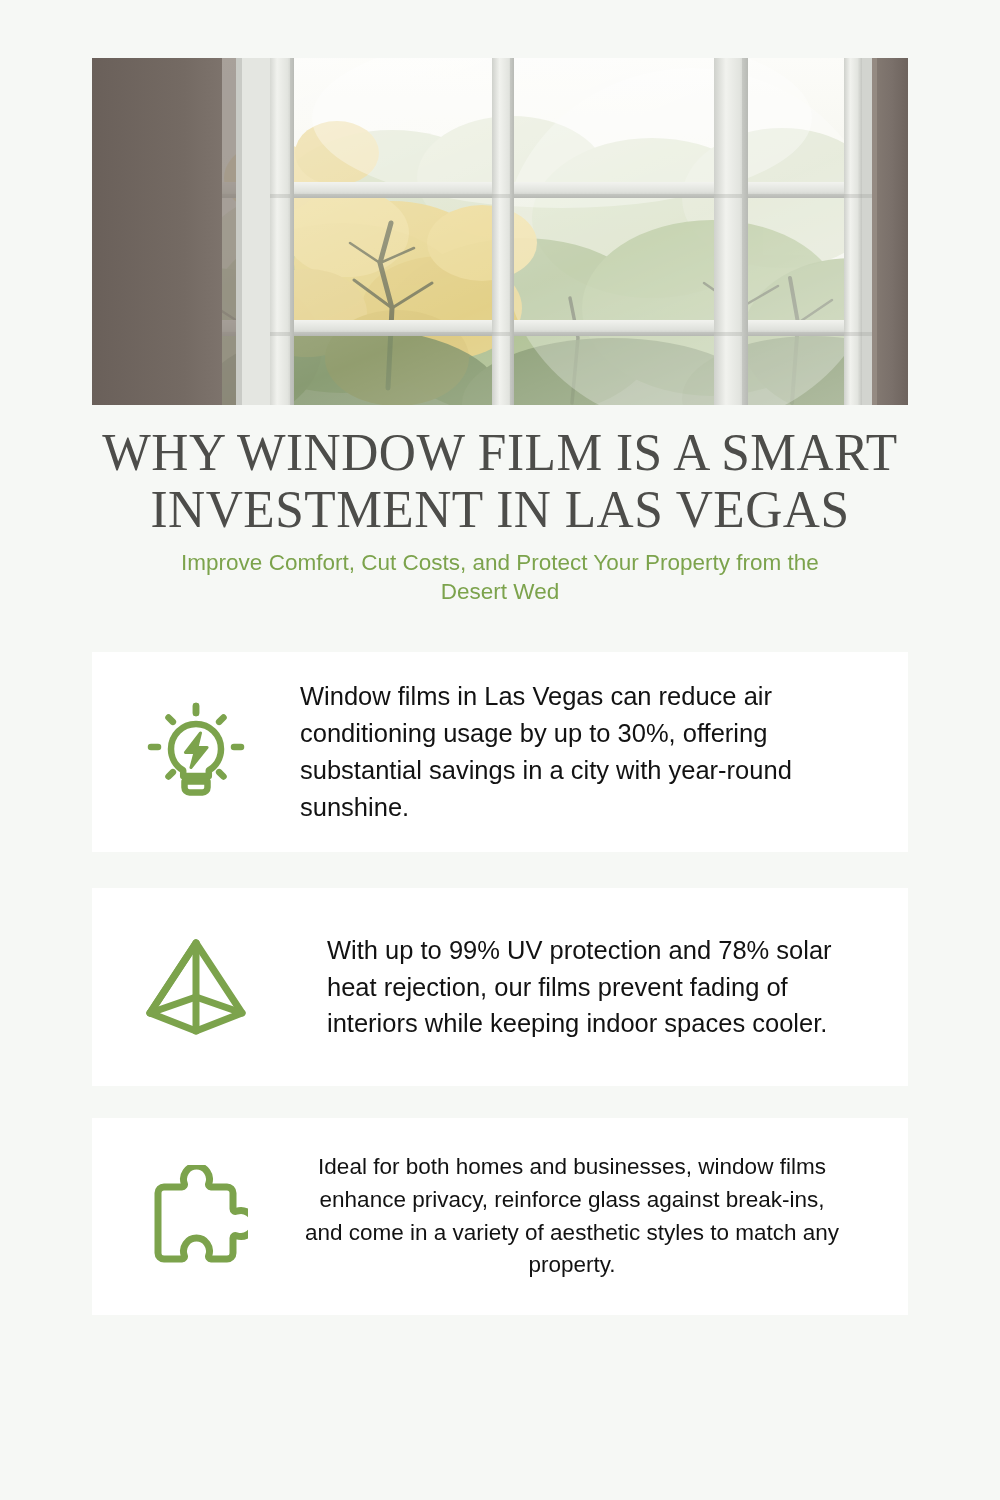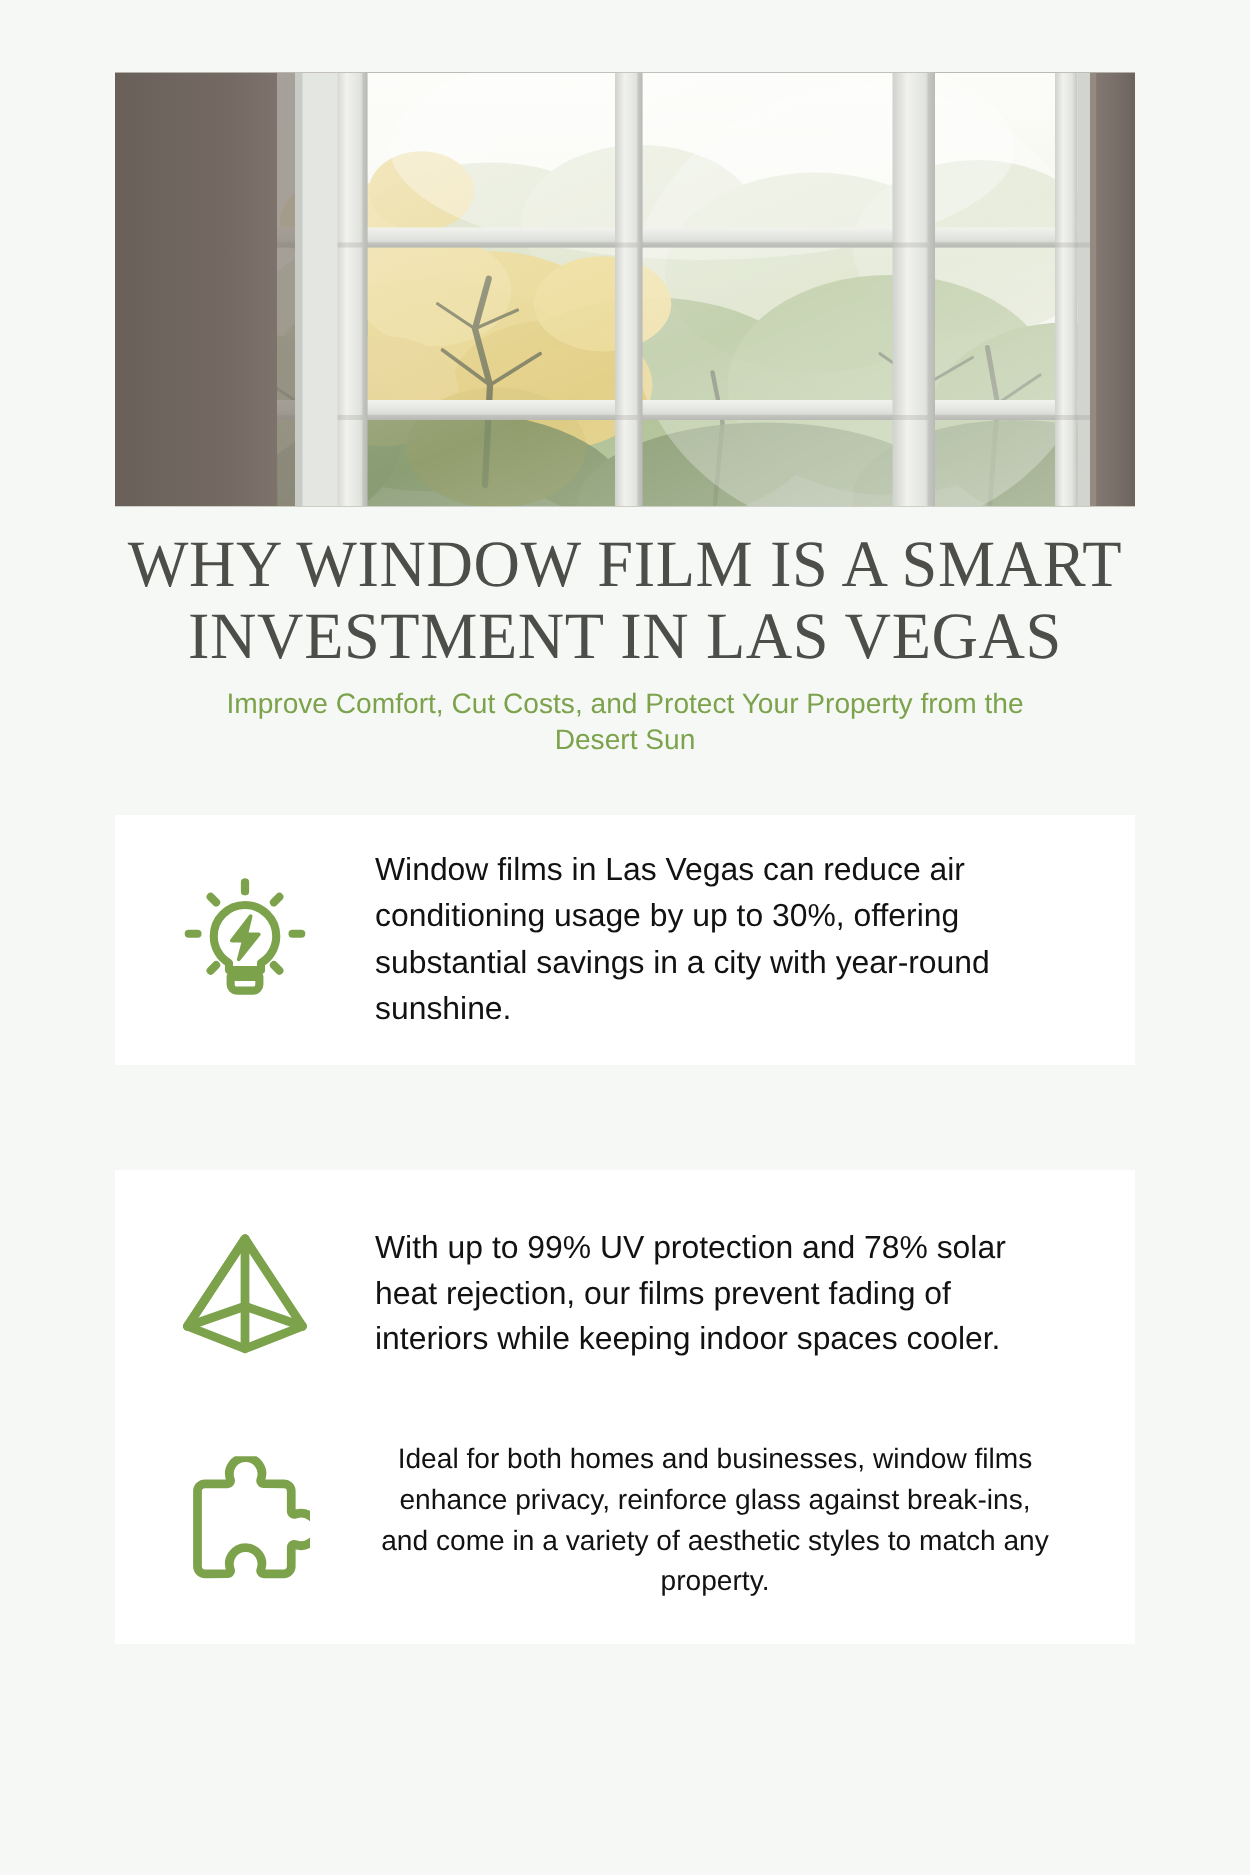--- a/index.html
+++ b/index.html
@@ -70,21 +70,21 @@
   
   .card {
     position: absolute;
     left: 92px;
     width: 816px;
     background: #ffffff;
     display: flex;
     align-items: center;
   }
   #card-1 { top: 652px;  height: 200px; }
-  #card-2 { top: 936px;  height: 198px; }
+  #card-2 { top: 888px;  height: 198px; gap: 27px; }
   #card-3 { top: 1118px; height: 197px; text-align: center; }
 
   .card-icon {
     flex: 0 0 208px;
     display: flex;
     align-items: center;
     justify-content: center;
   }
   .card-icon svg { display: block; }
 
@@ -227,21 +227,21 @@
         <rect x="144" y="0" width="6" height="347" fill="#c9cbc6"></rect>
 
         <rect x="780" y="0" width="36" height="347" fill="url(#wallR)"></rect>
         <rect x="780" y="0" width="5" height="347" fill="#9b9189" opacity="0.7"></rect>
       </g>
     </svg>
   </div>
 
   <div class="title-block">
     <h1 class="title">WHY WINDOW FILM IS A SMART INVESTMENT IN LAS VEGAS</h1>
-    <p class="subtitle">Improve Comfort, Cut Costs, and Protect Your Property from the Desert Sun</p>
+    <p class="subtitle">Improve Comfort, Cut Costs, and Protect Your Property from the Desert Wed</p>
   </div>
 
   <div class="card" id="card-1">
     <div class="card-icon">
       <svg width="104" height="104" viewBox="0 0 104 104" aria-hidden="true">
         <g fill="none" stroke="#7CA34C" stroke-width="6.5" stroke-linecap="round" stroke-linejoin="round">
 
           <path d="M52 24
                    C38.2 24 27 35.2 27 49
                    c0 9.1 4.9 17.1 12.2 21.4

